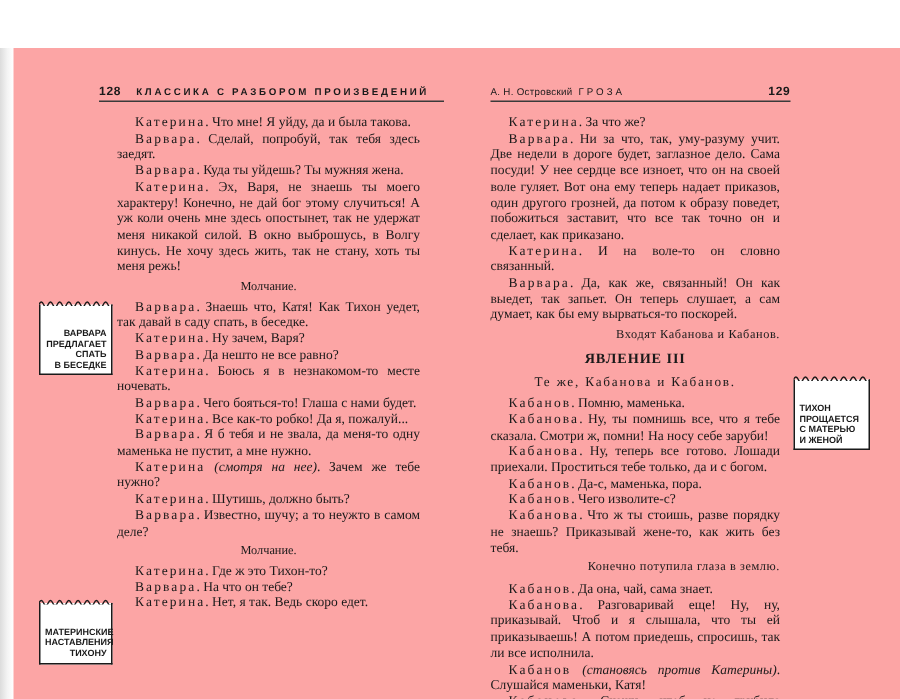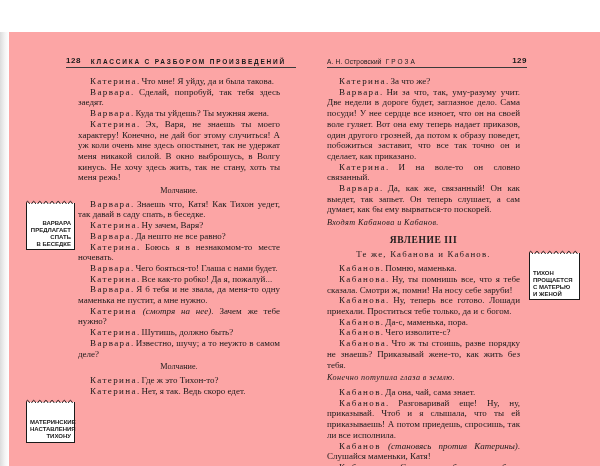--- a/index.html
+++ b/index.html
@@ -26,21 +26,21 @@
   .page-right .running-title{text-align:left;flex:1;letter-spacing:.2px;font-weight:normal;}
   .work-title{letter-spacing:2px;margin-left:4px;}
   .page-body{margin-top:8px;}
   .page-left .page-body{margin-left:12px;width:202px;}
   .page-right .page-body{width:193px;}
   .page-body p{margin:0;font-size:9px;line-height:10.7px;text-align:justify;}
   p.dialogue{text-indent:12px;}
   .speaker{letter-spacing:1.4px;}
   .stage{font-style:italic;}
   p.silence{text-align:center;font-size:8.2px;margin:2.5px 0;text-indent:0;}
-  p.remark{text-align:left;font-size:8.2px;letter-spacing:.4px;margin:3px 0;text-indent:0;font-style:italic;}
+  p.remark{text-align:right;font-size:8.2px;letter-spacing:.4px;margin:3px 0;text-indent:0;}
   p.scene-heading{text-align:center;font-size:9.5px;font-weight:bold;letter-spacing:.6px;margin:6px 0 3px;text-indent:0;}
   p.cast{text-align:center;font-size:8.8px;letter-spacing:1.2px;margin:0 0 4px;text-indent:0;}
   .margin-note{
     position:absolute;border:1px solid #1a1a1a;border-top:none;background:#fff;
     font-family:"Liberation Sans", sans-serif;font-weight:bold;
     font-size:6px;line-height:6.9px;padding:3px 3px 2px;white-space:pre-line;
   }
   .note-1{left:26px;top:171px;width:41px;text-align:right;}
   .note-2{left:26px;top:370px;width:41px;text-align:right;}
   .note-3{left:529px;top:221px;width:43px;text-align:left;}
@@ -67,20 +67,21 @@
         <p class="dialogue"><span class="speaker">Варвара</span>. Да нешто не все равно?</p>
         <p class="dialogue"><span class="speaker">Катерина</span>. Боюсь я в незнакомом-то месте ночевать.</p>
         <p class="dialogue"><span class="speaker">Варвара</span>. Чего бояться-то! Глаша с нами будет.</p>
         <p class="dialogue"><span class="speaker">Катерина</span>. Все как-то робко! Да я, пожалуй...</p>
         <p class="dialogue"><span class="speaker">Варвара</span>. Я б тебя и не звала, да меня-то одну маменька не пустит, а мне нужно.</p>
         <p class="dialogue"><span class="speaker">Катерина</span><span class="stage"> (смотря на нее)</span>. Зачем же тебе нужно?</p>
         <p class="dialogue"><span class="speaker">Катерина</span>. Шутишь, должно быть?</p>
         <p class="dialogue"><span class="speaker">Варвара</span>. Известно, шучу; а то неужто в самом деле?</p>
         <p class="silence">Молчание.</p>
         <p class="dialogue"><span class="speaker">Катерина</span>. Где ж это Тихон-то?</p>
+        <p class="dialogue"><span class="speaker">Варвара</span>. На что он тебе?</p>
         <p class="dialogue"><span class="speaker">Катерина</span>. Нет, я так. Ведь скоро едет.</p>
       </div>
   </div>
 
   <div class="page page-right">
     <div class="page-header">
       <span class="running-title"><span>А. Н. Островский</span><span class="work-title">ГРОЗА</span></span>
       <span class="pagenum">129</span>
     </div>
     <div class="page-body">

